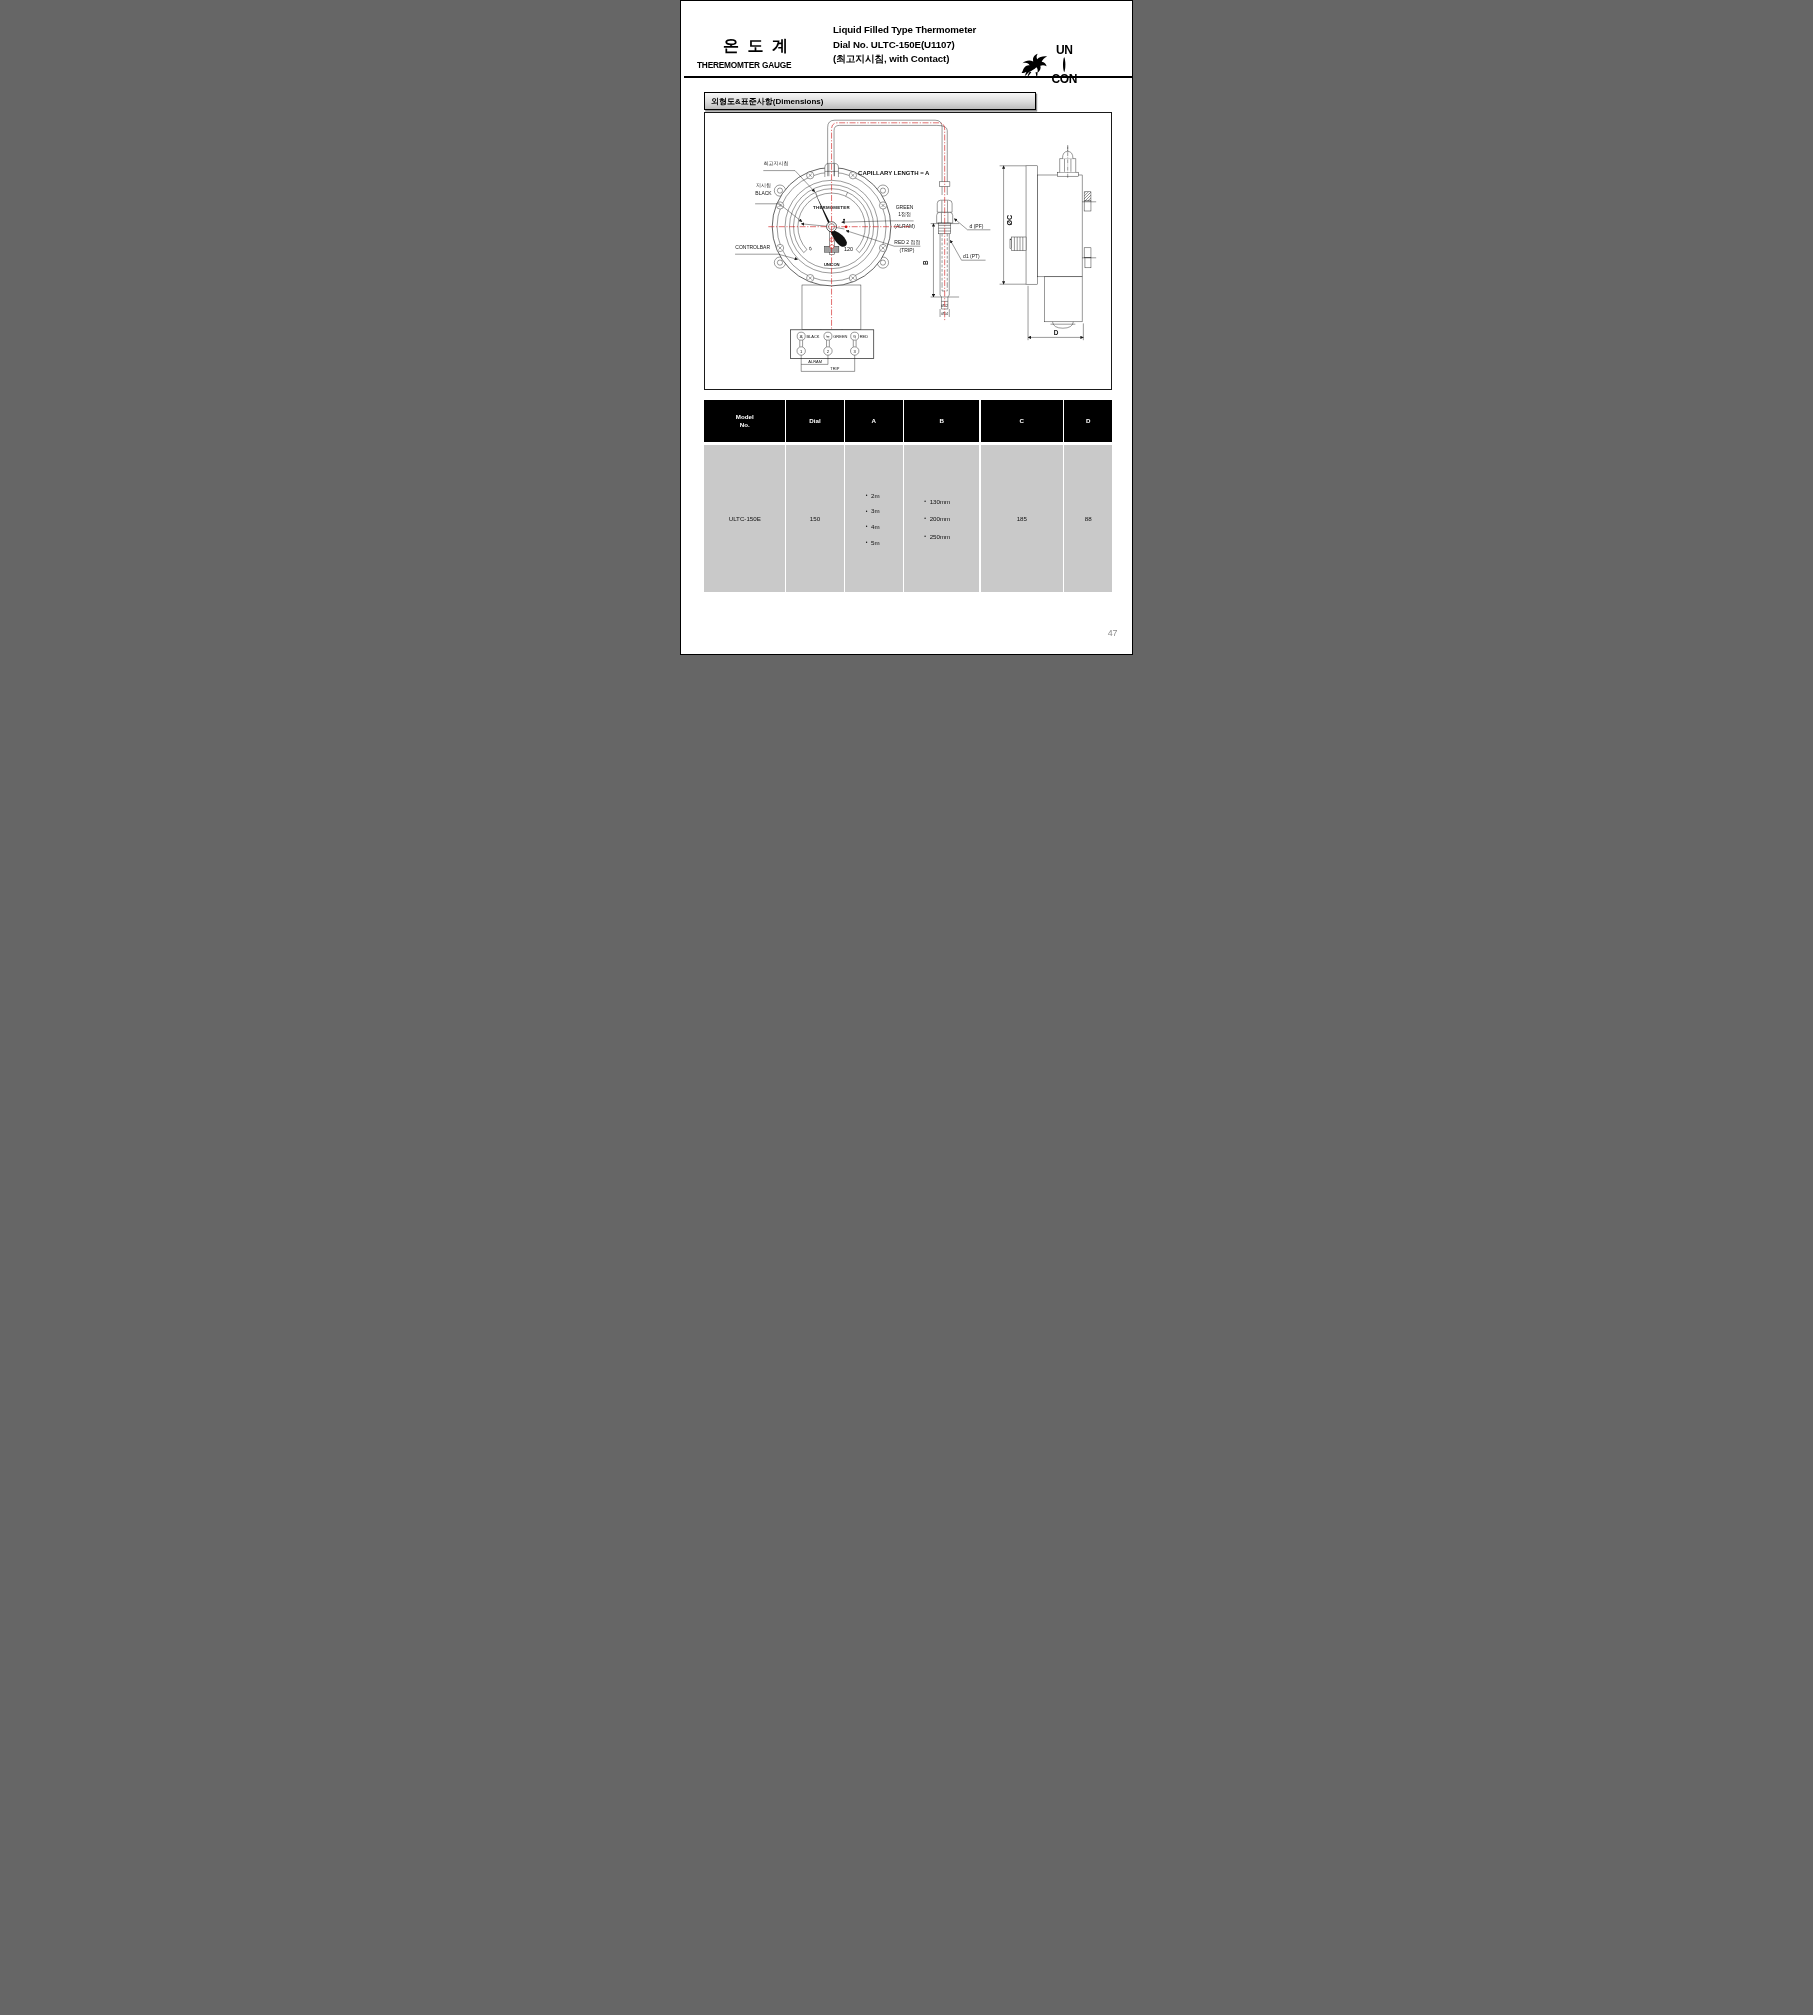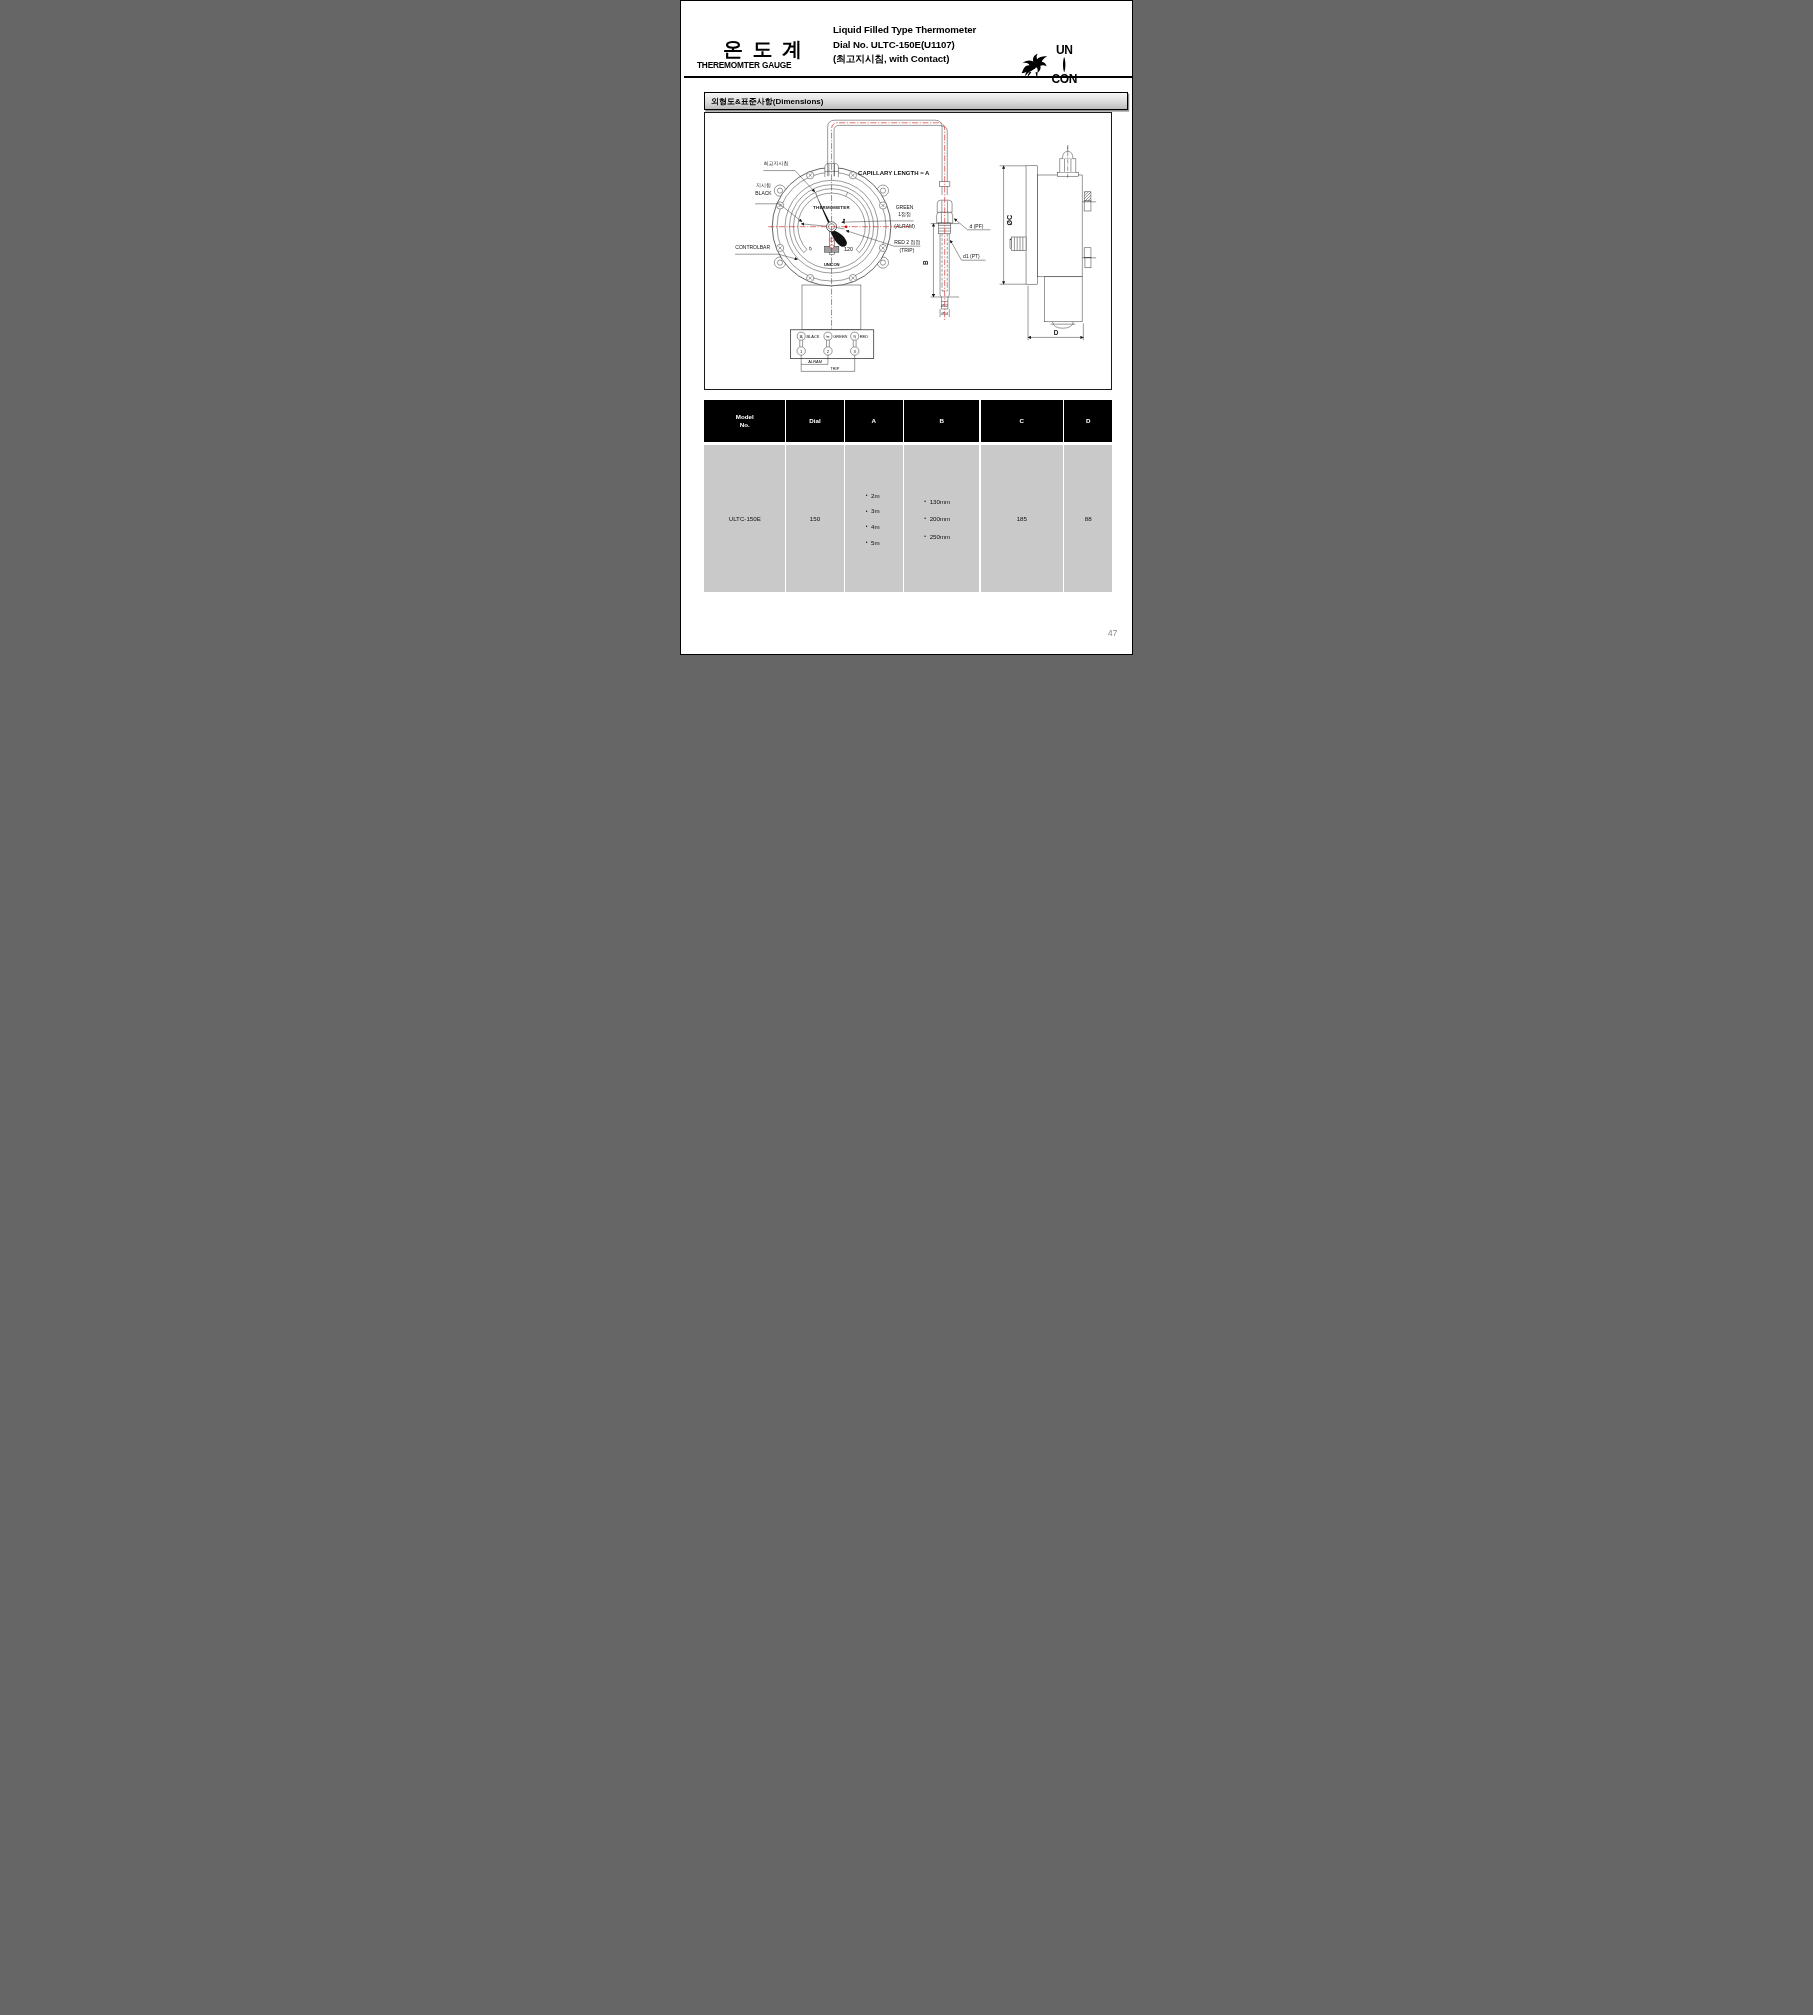--- a/index.html
+++ b/index.html
@@ -4,30 +4,30 @@
 <style>
   * { margin:0; padding:0; box-sizing:border-box; }
   body { background:#666; font-family:"Liberation Sans", sans-serif; }
   .page {
     position:relative; width:453px; height:655px; margin:0 auto;
     background:#fff; border:1.2px solid #000; overflow:hidden;
     font-family:"Liberation Sans", sans-serif; color:#000;
   }
   .abs { position:absolute; }
   .kr-title { left:42px; top:35px; width:66px; text-align:center;
-    font-size:20px; font-weight:bold; letter-spacing:2px; white-space:nowrap; }
+    font-size:16px; font-weight:bold; letter-spacing:2px; white-space:nowrap; }
   .kr-sub { left:16px; top:59px; width:121px; text-align:left;
     font-size:8.3px; font-weight:bold; letter-spacing:-0.2px; white-space:nowrap; }
   .title-block { left:152px; top:22px; font-size:9.7px; font-weight:bold;
     line-height:14.7px; letter-spacing:-0.1px; white-space:nowrap; }
   .logo { left:339px; top:42px; display:flex; align-items:center; gap:1.6px; }
   .brand { display:flex; align-items:center; font-size:12px; font-weight:800;
     letter-spacing:-0.4px;flex-direction:column; }
   .hr-thick { left:2.8px; top:75px; width:448px; height:2px; background:#000; }
-  .section-bar { left:23.4px; top:91px; width:424px; height:18px;
+  .section-bar { left:23.4px; top:91px; width:332px; height:18px;
     border:0.8px solid #000; border-top-width:1.6px;
     background:linear-gradient(180deg,#f7f7f7 0%,#dcdcdc 55%,#bcbcbc 100%);
     box-shadow:1.2px 1.6px 0 #8f8f8f;
     font-size:8px; font-weight:bold; padding:3.2px 0 0 5.6px; }
   .frame { left:23.4px; top:111px; width:408px; height:278px;
     border:0.8px solid #1a1a1a; background:#fff; }
   .frame svg { width:100%; height:100%; display:block; }
   .spec-table { left:23.4px; top:399px; width:408px; display:grid;
     grid-template-columns:19.8% 14.05% 14.2% 18.5% 20.2% auto;
     column-gap:1.2px; row-gap:3.2px; }

